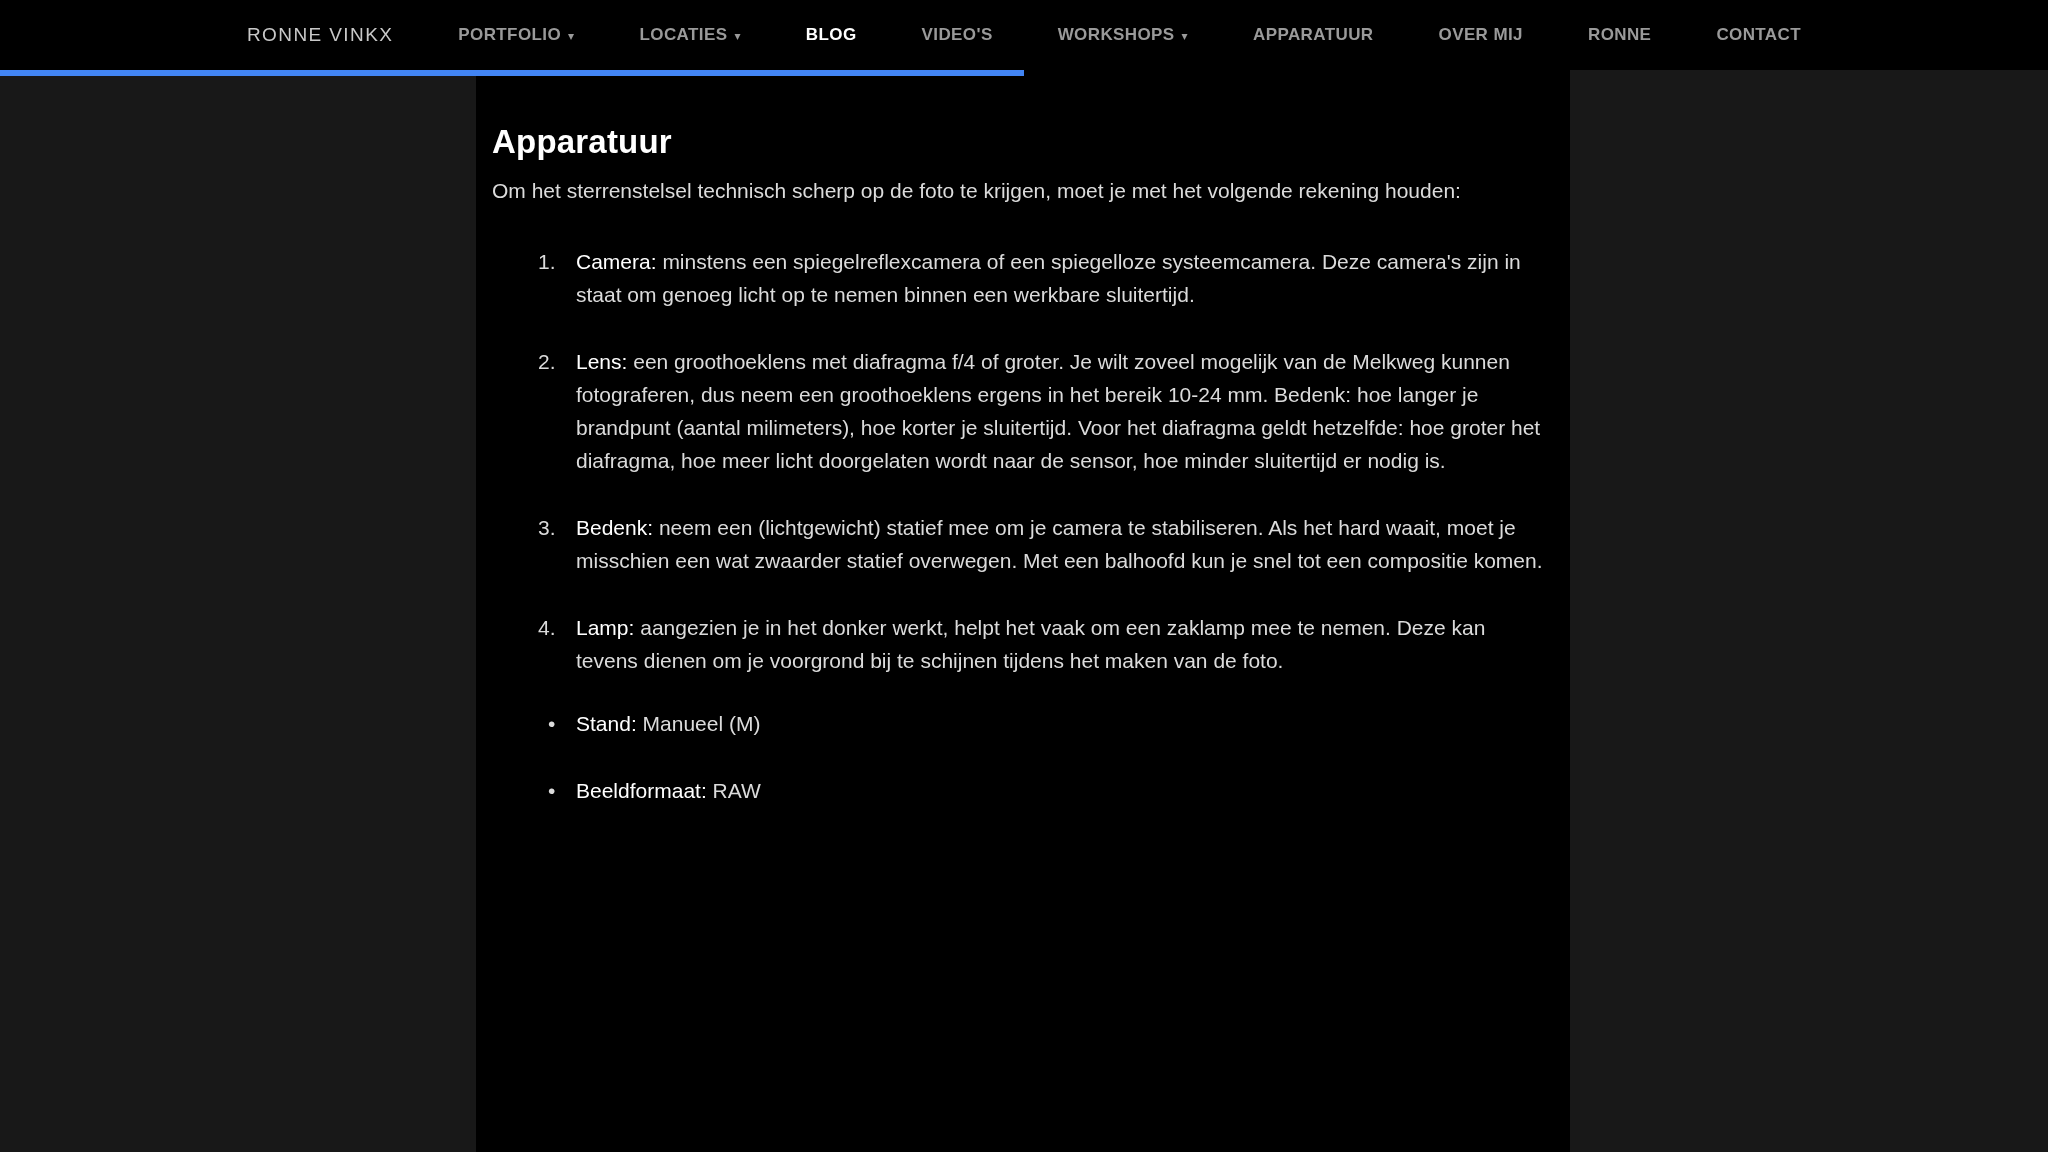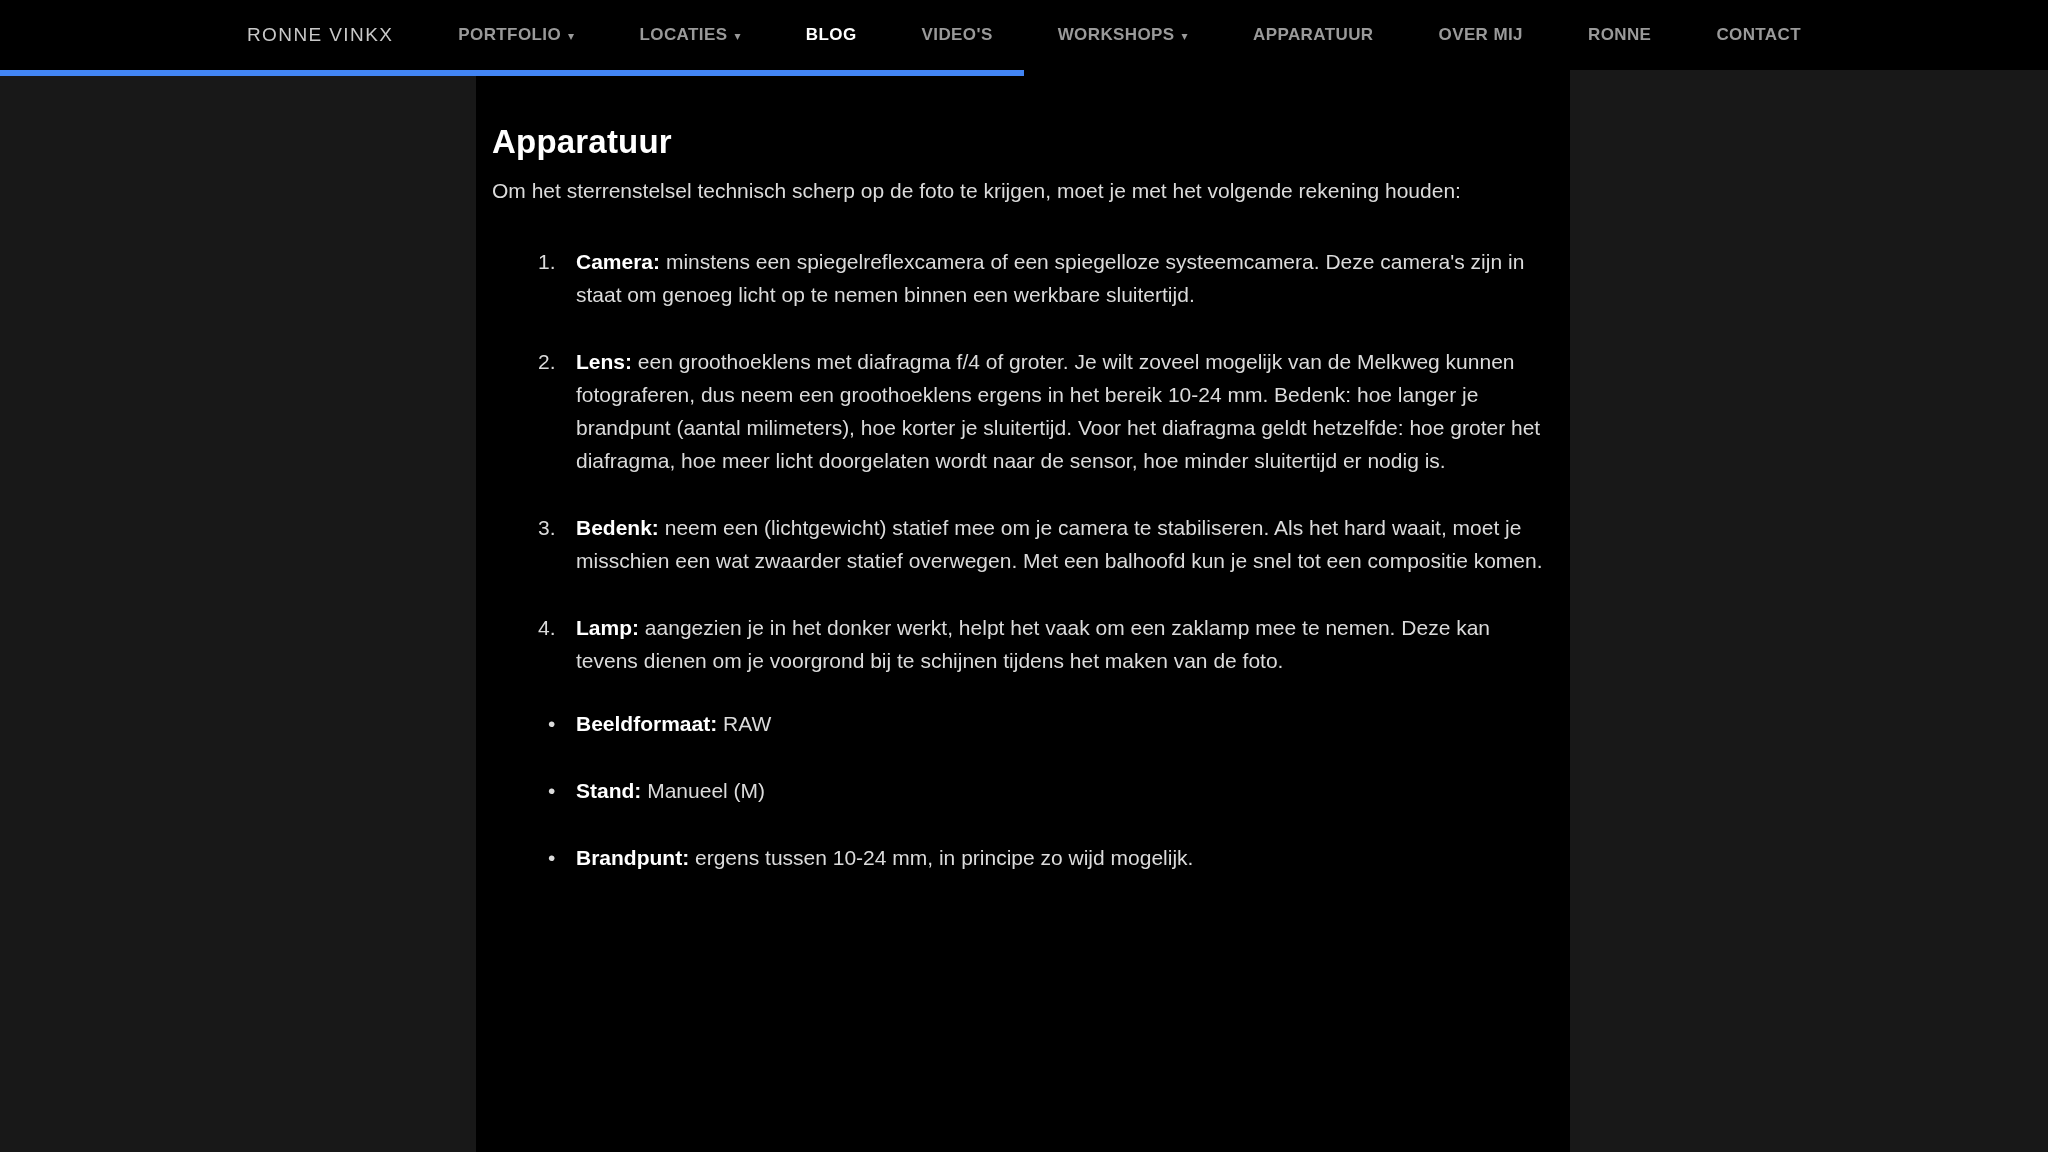--- a/index.html
+++ b/index.html
@@ -31,21 +31,21 @@
   
   .progress-bar{position:absolute;top:70px;left:0;width:50%;height:6px;background:var(--accent-blue);z-index:3;}
 
   
   .content{position:absolute;top:70px;left:476px;width:1094px;height:1082px;
            background:var(--content-background);padding:52px 22px 40px 16px;color:var(--body-text);}
   .content h1,.content h2{margin:0;font-size:33px;line-height:1.2;font-weight:700;
            color:var(--heading-white);letter-spacing:.2px;}
   .content h2{margin-top:68px;}
   .content p{margin:12px 0 0;font-size:21px;line-height:33px;}
-  .content strong{color:var(--heading-white);font-weight:700;}
+  .content strong{color:var(--heading-white);font-weight:400;}
 
   ol.num-list,ul.dot-list{margin:38px 0 0;padding:0 0 0 84px;font-size:21px;line-height:33px;list-style:none;}
   ul.dot-list{margin-top:30px;}
   ol.num-list{counter-reset:item;}
   ol.num-list>li{counter-increment:item;}
   li{position:relative;margin:0 0 34px;}
   li:last-child{margin-bottom:0;}
   ol.num-list>li::before{content:counter(item) ".";position:absolute;left:-38px;top:0;}
   ul.dot-list>li::before{content:"\2022";position:absolute;left:-28px;top:0;}
 </style>
@@ -98,19 +98,18 @@
 
     <ol class="num-list">
       <li><strong>Camera:</strong> <span>minstens een spiegelreflexcamera of een spiegelloze systeemcamera. Deze camera's zijn in staat om genoeg licht op te nemen binnen een werkbare sluitertijd.</span></li>
       <li><strong>Lens:</strong> <span>een groothoeklens met diafragma f/4 of groter. Je wilt zoveel mogelijk van de Melkweg kunnen fotograferen, dus neem een groothoeklens ergens in het bereik 10-24 mm. Bedenk: hoe langer je brandpunt (aantal milimeters), hoe korter je sluitertijd. Voor het diafragma geldt hetzelfde: hoe groter het diafragma, hoe meer licht doorgelaten wordt naar de sensor, hoe minder sluitertijd er nodig is.</span></li>
       <li><strong>Bedenk:</strong> <span>neem een (lichtgewicht) statief mee om je camera te stabiliseren. Als het hard waait, moet je misschien een wat zwaarder statief overwegen. Met een balhoofd kun je snel tot een compositie komen.</span></li>
       <li><strong>Lamp:</strong> <span>aangezien je in het donker werkt, helpt het vaak om een zaklamp mee te nemen. Deze kan tevens dienen om je voorgrond bij te schijnen tijdens het maken van de foto.</span></li>
     </ol>
 
 
     <ul class="dot-list">
+      <li><strong>Stand:</strong> <span>Manueel (M)</span></li>
       <li><strong>Beeldformaat:</strong> <span>RAW</span></li>
-      <li><strong>Stand:</strong> <span>Manueel (M)</span></li>
-      <li><strong>Brandpunt:</strong> <span>ergens tussen 10-24 mm, in principe zo wijd mogelijk.</span></li>
     </ul>
 
   </main>
 </div>
 
 </body></html>

